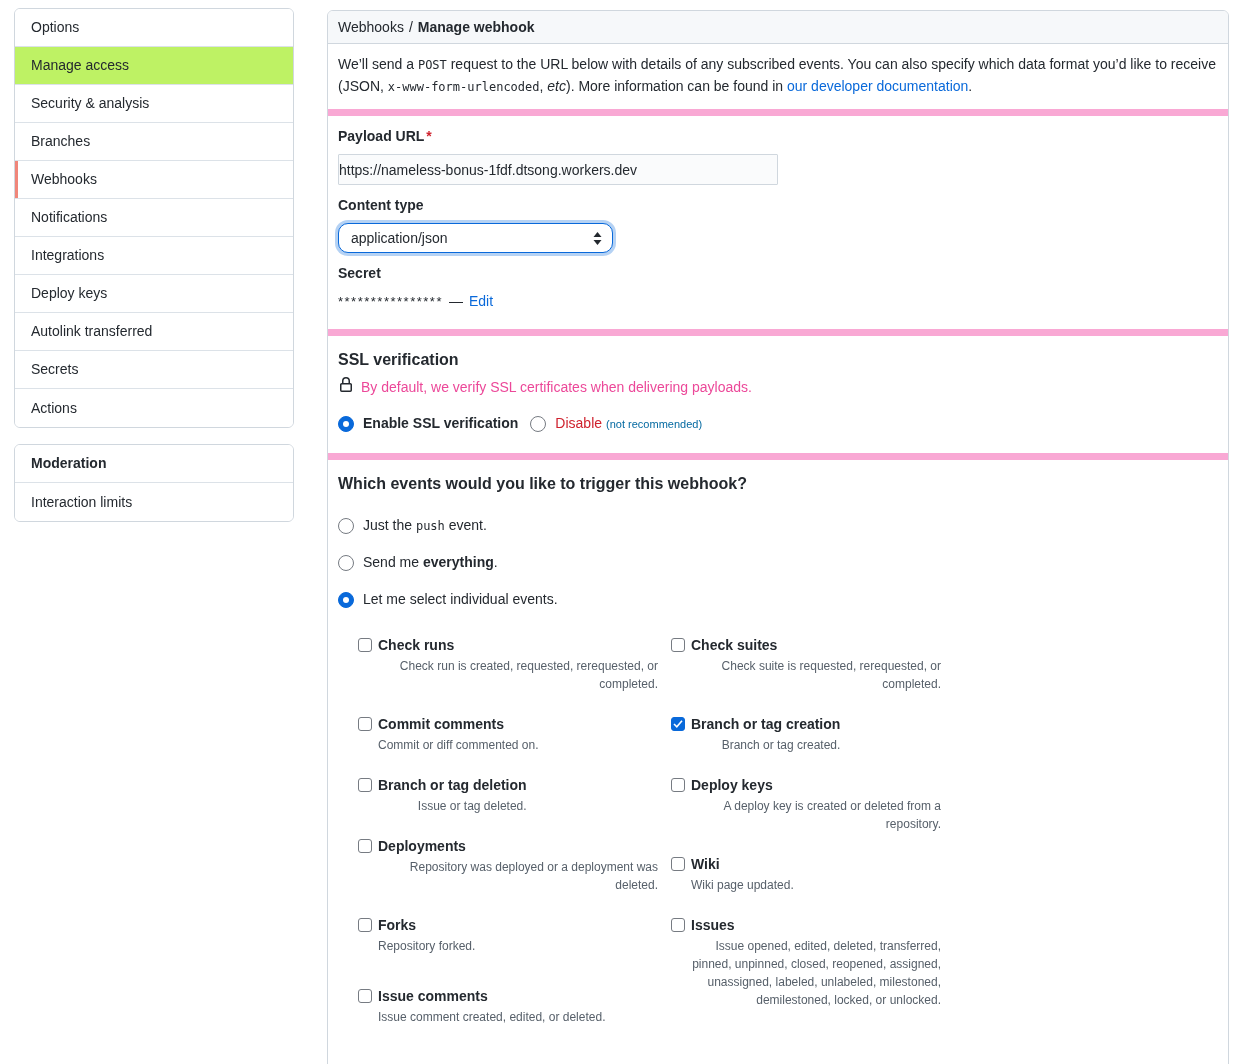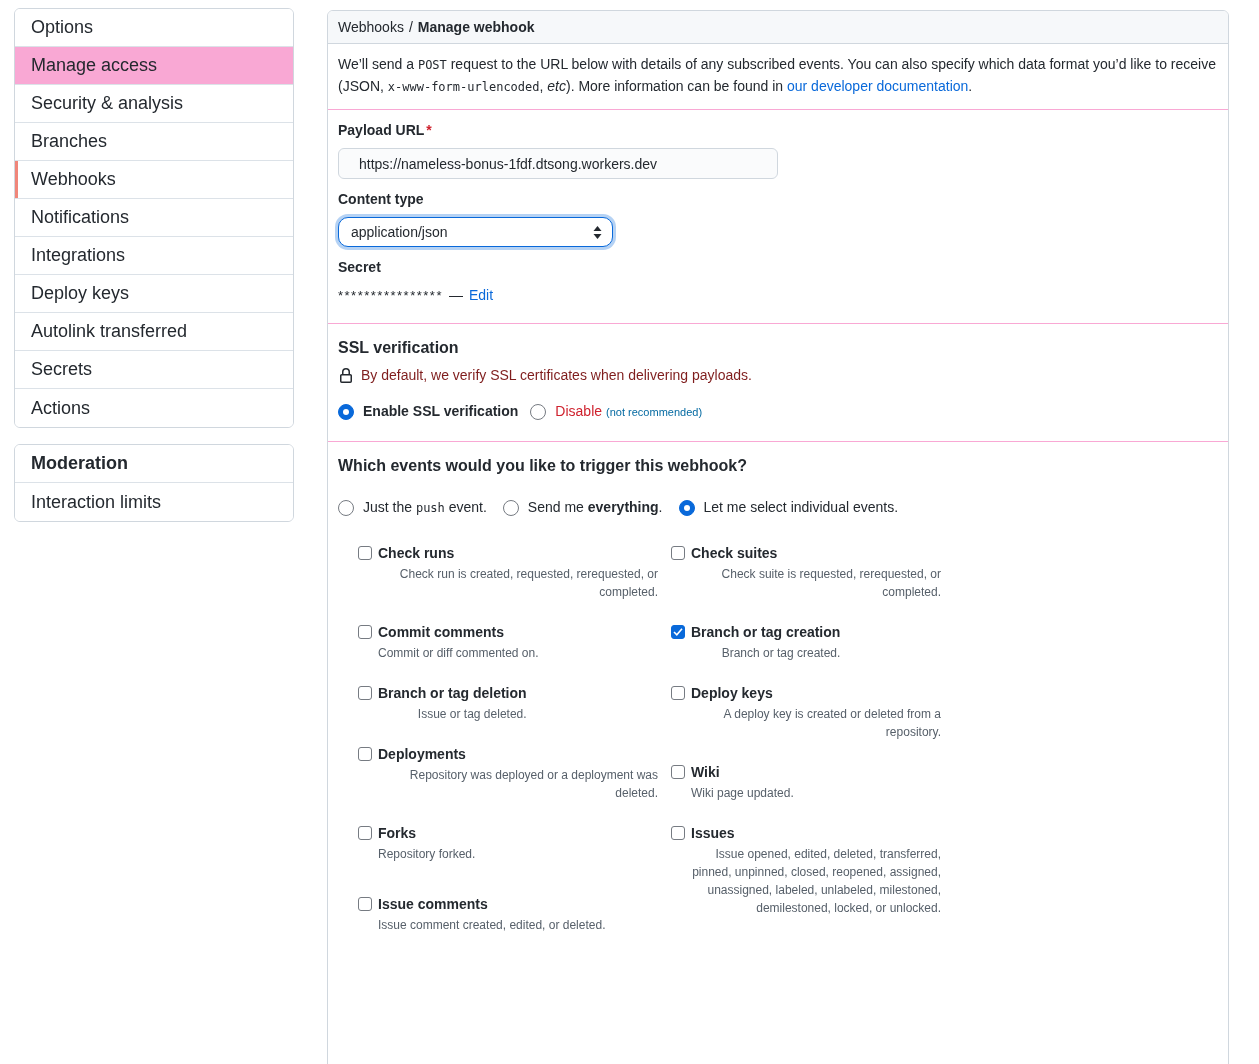--- a/index.html
+++ b/index.html
@@ -12,87 +12,87 @@
   }
   a { color: #0969da; text-decoration: none; cursor: pointer; }
   code, .mono { font-family: "DejaVu Sans Mono", "Liberation Mono", monospace; font-size: 12px; }
 
   
   .sidebar { position: absolute; left: 14px; top: 8px; width: 280px; }
   .side-box { border: 1px solid #d0d7de; border-radius: 6px; background: #fff; margin-bottom: 16px; overflow: hidden; }
   .side-item {
     height: 38px; display: flex; align-items: center; padding: 0 16px;
     border-bottom: 1px solid #dce2e8; position: relative; cursor: pointer;
-    font-size: 18px; color: #24292f; background: #fff;
+    font-size: 14px; color: #24292f; background: #fff;
   }
   .side-item:last-child { border-bottom: none; }
-  .side-item.hovered { background: #f9a8d4; }
+  .side-item.hovered { background: #bef264; }
   .side-item.active::before {
     content: ""; position: absolute; left: 0; top: 0; bottom: 0; width: 3px;
     background: #f0867a;
   }
   .side-header { font-weight: bold; cursor: default; }
 
   
   .main-panel {
     position: absolute; left: 327px; top: 10px; width: 902px; height: 1100px;
     border: 1px solid #d0d7de; border-radius: 6px; background: #fff; overflow: hidden;
   }
   .panel-header {
     background: #f6f8fa; border-bottom: 1px solid #d0d7de;
     padding: 6px 10px; height: 33px; display: flex; align-items: center;
   }
   .panel-header .sep { margin: 0 5px; }
   .panel-header .crumb-title { font-weight: bold; }
-  .section { border-bottom: 1px solid #f9a8d4; }
+  .section { border-bottom: 7px solid #f9a8d4; }
 
   
   .intro { padding: 10px 10px 11px; line-height: 21px; }
   .intro em { font-style: italic; }
 
   
   .form-section { padding: 0 10px 17px; }
   .form-group { margin-top: 10px; }
   .form-label { font-weight: bold; display: block; margin-bottom: 7px; }
   .required { color: #cf222e; margin-left: 2px; }
   .text-input {
-    width: 440px; height: 31px; padding: 5px 20px; font: inherit; color: #24292f;
-    background: #fafbfc; border: 1px solid #d0d7de; border-radius: 6px; outline: none;
+    width: 440px; height: 31px; padding: 5px 0; font: inherit; color: #24292f;
+    background: #fafbfc; border: 1px solid #d0d7de; border-radius: 1px; outline: none;
   }
   .select-control {
     width: 275px; height: 30px; display: flex; align-items: center; justify-content: space-between;
     padding: 0 10px 0 12px; background: #fff; border: 1px solid #0969da; border-radius: 10px;
     box-shadow: 0 0 0 3px rgba(9,105,218,0.3); cursor: pointer;
   }
   .secret-line { margin-top: 5px; display: flex; align-items: center; }
   .secret-mask { letter-spacing: 1.5px; font-size: 13px; }
   .secret-sep { margin: 0 6px; }
 
   
   .ssl-section { padding: 13px 10px 19px; }
   .section-heading { font-size: 16px; font-weight: bold; margin: 0 0 7px; line-height: 21px; }
-  .ssl-note { display: flex; align-items: center; gap: 7px; margin-bottom: 15px; color: #7f1d1d; }
+  .ssl-note { display: flex; gap: 7px; margin-bottom: 15px; color: #ec4899; }
   .radio-line { display: flex; align-items: center; gap: 12px; }
   .radio-row { display: inline-flex; align-items: center; gap: 9px; cursor: pointer; }
   .radio {
     width: 16px; height: 16px; border-radius: 50%; border: 1px solid #767b82;
     background: #fff; position: relative; flex: none;
   }
   .radio.checked { background: #0969da; border-color: #0969da; }
   .radio.checked::after {
     content: ""; position: absolute; left: 4px; top: 4px; width: 6px; height: 6px;
     background: #fff; border-radius: 50%;
   }
   .bold { font-weight: bold; }
   .danger { color: #cf222e; }
   .danger-note { color: #0369a1; font-size: 11px; margin-left: 4px; }
 
   
   .events-section { padding: 13px 10px 30px; border-bottom: none; }
-  .events-radios { margin-top: 21px; display: flex; flex-direction: row; gap: 16px; }
+  .events-radios { margin-top: 21px; display: flex; flex-direction: column; gap: 16px; }
   .event-grid { display: flex; margin: 25px 0 0 20px; }
   .event-col-left { width: 313px; }
   .event-col-right { width: 290px; }
   .evt { display: flex; margin-bottom: 21px; }
   .cb {
     width: 14px; height: 14px; border: 1px solid #767b82; border-radius: 3px; background: #fff;
     margin-top: 3px; flex: none; display: flex; align-items: center; justify-content: center; cursor: pointer;
   }
   .cb svg { display: none; }
   .cb.checked { background: #0969da; border-color: #0969da; }

